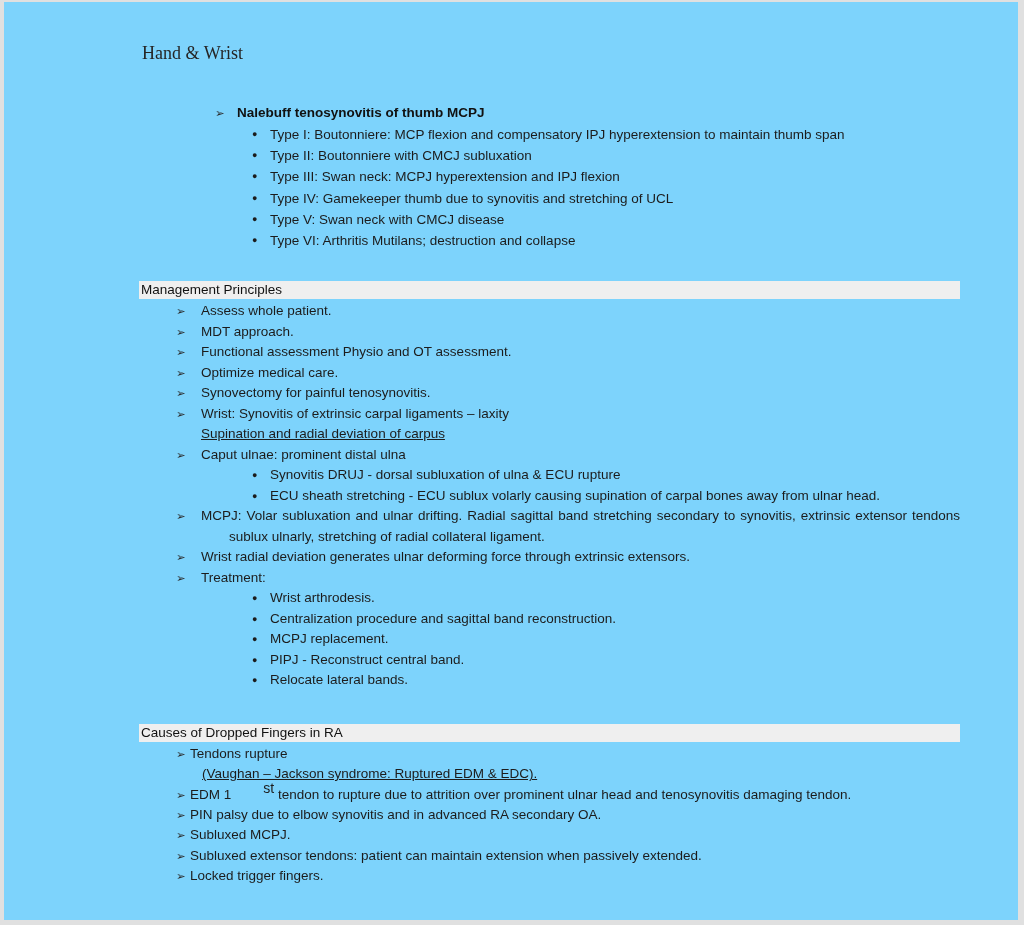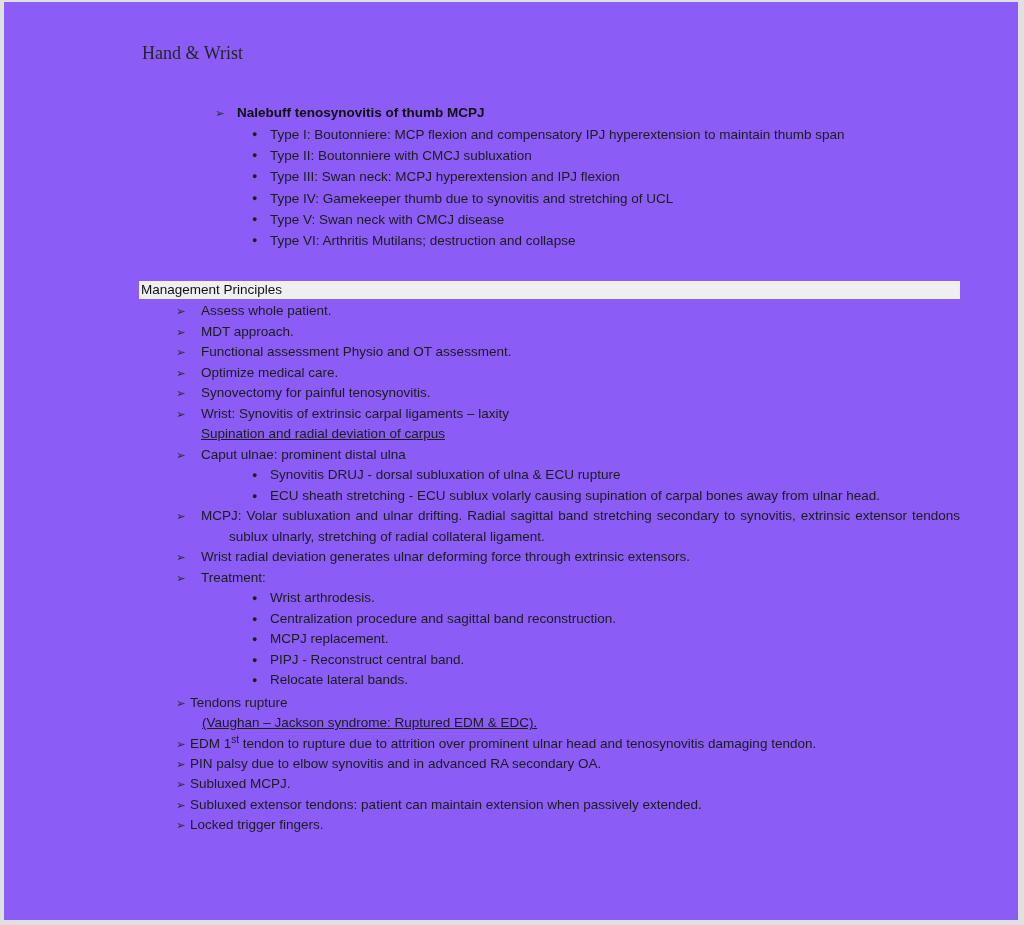--- a/index.html
+++ b/index.html
@@ -6,21 +6,21 @@
   html,body { width:1024px; height:925px; }
   body {
     background:#e0e0e0;
     font-family:"Liberation Sans","DejaVu Sans",sans-serif;
     color:#1c1c1c;
     position:relative;
     overflow:hidden;
   }
   .page {
     position:absolute; top:2px; left:4px; right:6px; bottom:5px;
-    background:#8b5cf6;
+    background:#7dd3fc;
   }
   
   .doc-header {
     display:flex; justify-content:space-between;
     margin:41px 63px 0 138px;
     font-family:"Liberation Serif","DejaVu Serif",serif;
     font-size:18px; line-height:21px; color:#262626;
   }
   
   .content { margin-left:135px; width:821px; font-size:13.5px; }
@@ -52,21 +52,21 @@
     background:#efefef; font-weight:normal; color:#111;
     padding-left:2px; width:821px;
   }
   .section-items { margin-top:2px; }
 
   
   .causes .section-bar { margin-top:33px; }
   .causes .arrow-item { padding-left:51px; line-height:20.4px; }
   .causes .continuation-item { padding-left:63px; line-height:20.4px; }
 
-  sup { font-size:10px; vertical-align:super; line-height:0; }
+  sup { font-size:14px; vertical-align:super; line-height:0;margin-left:32px; }
 </style>
 </head>
 <body>
 
 <div class="page">
 
   <div class="doc-header">
     <span>Hand &amp; Wrist</span>
   </div>
 
@@ -178,20 +178,23 @@
           <span>PIPJ - Reconstruct central band.</span>
         </div>
         <div class="dot-item">
           <span class="marker">●</span>
           <span>Relocate lateral bands.</span>
         </div>
       </div>
     </div>
 
     <div class="causes">
+      <div class="section-bar">
+        <span>Causes of Dropped Fingers in RA</span>
+      </div>
       <div class="section-items">
         <div class="arrow-item">
           <span class="marker arrow">➢</span>
           <span>Tendons rupture</span>
         </div>
         <div class="continuation-item">
           <span>(Vaughan – Jackson syndrome: Ruptured EDM &amp; EDC).</span>
         </div>
         <div class="arrow-item">
           <span class="marker arrow">➢</span>

